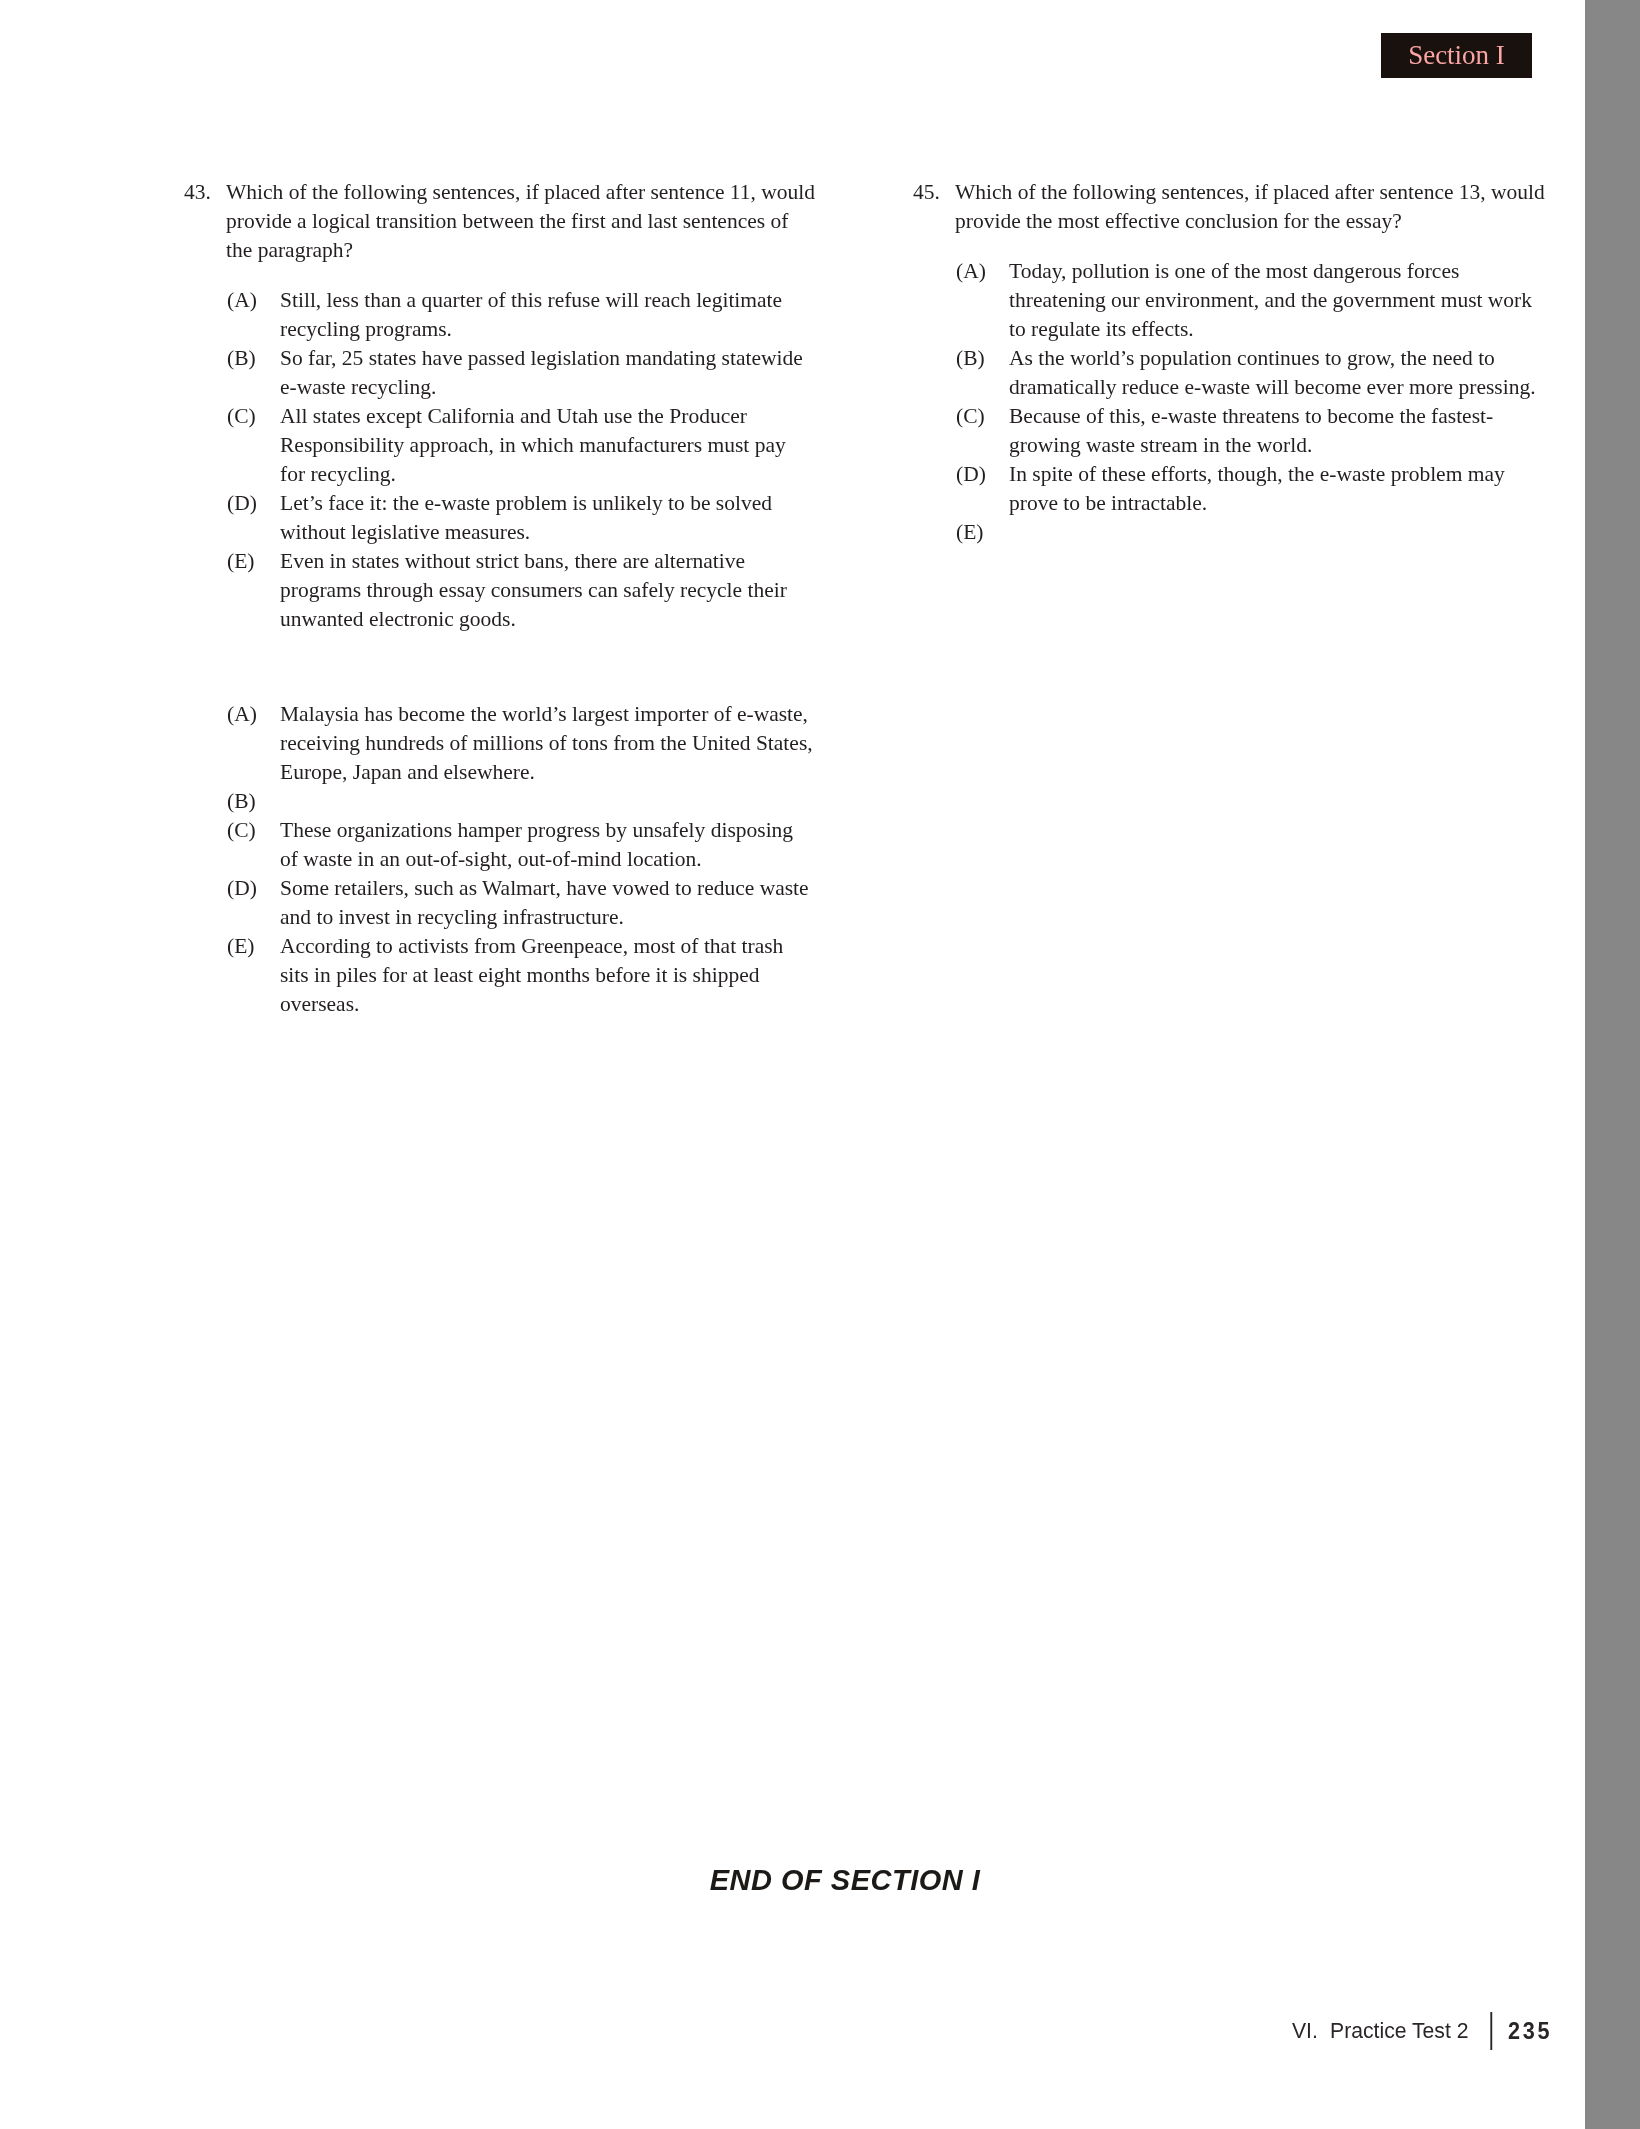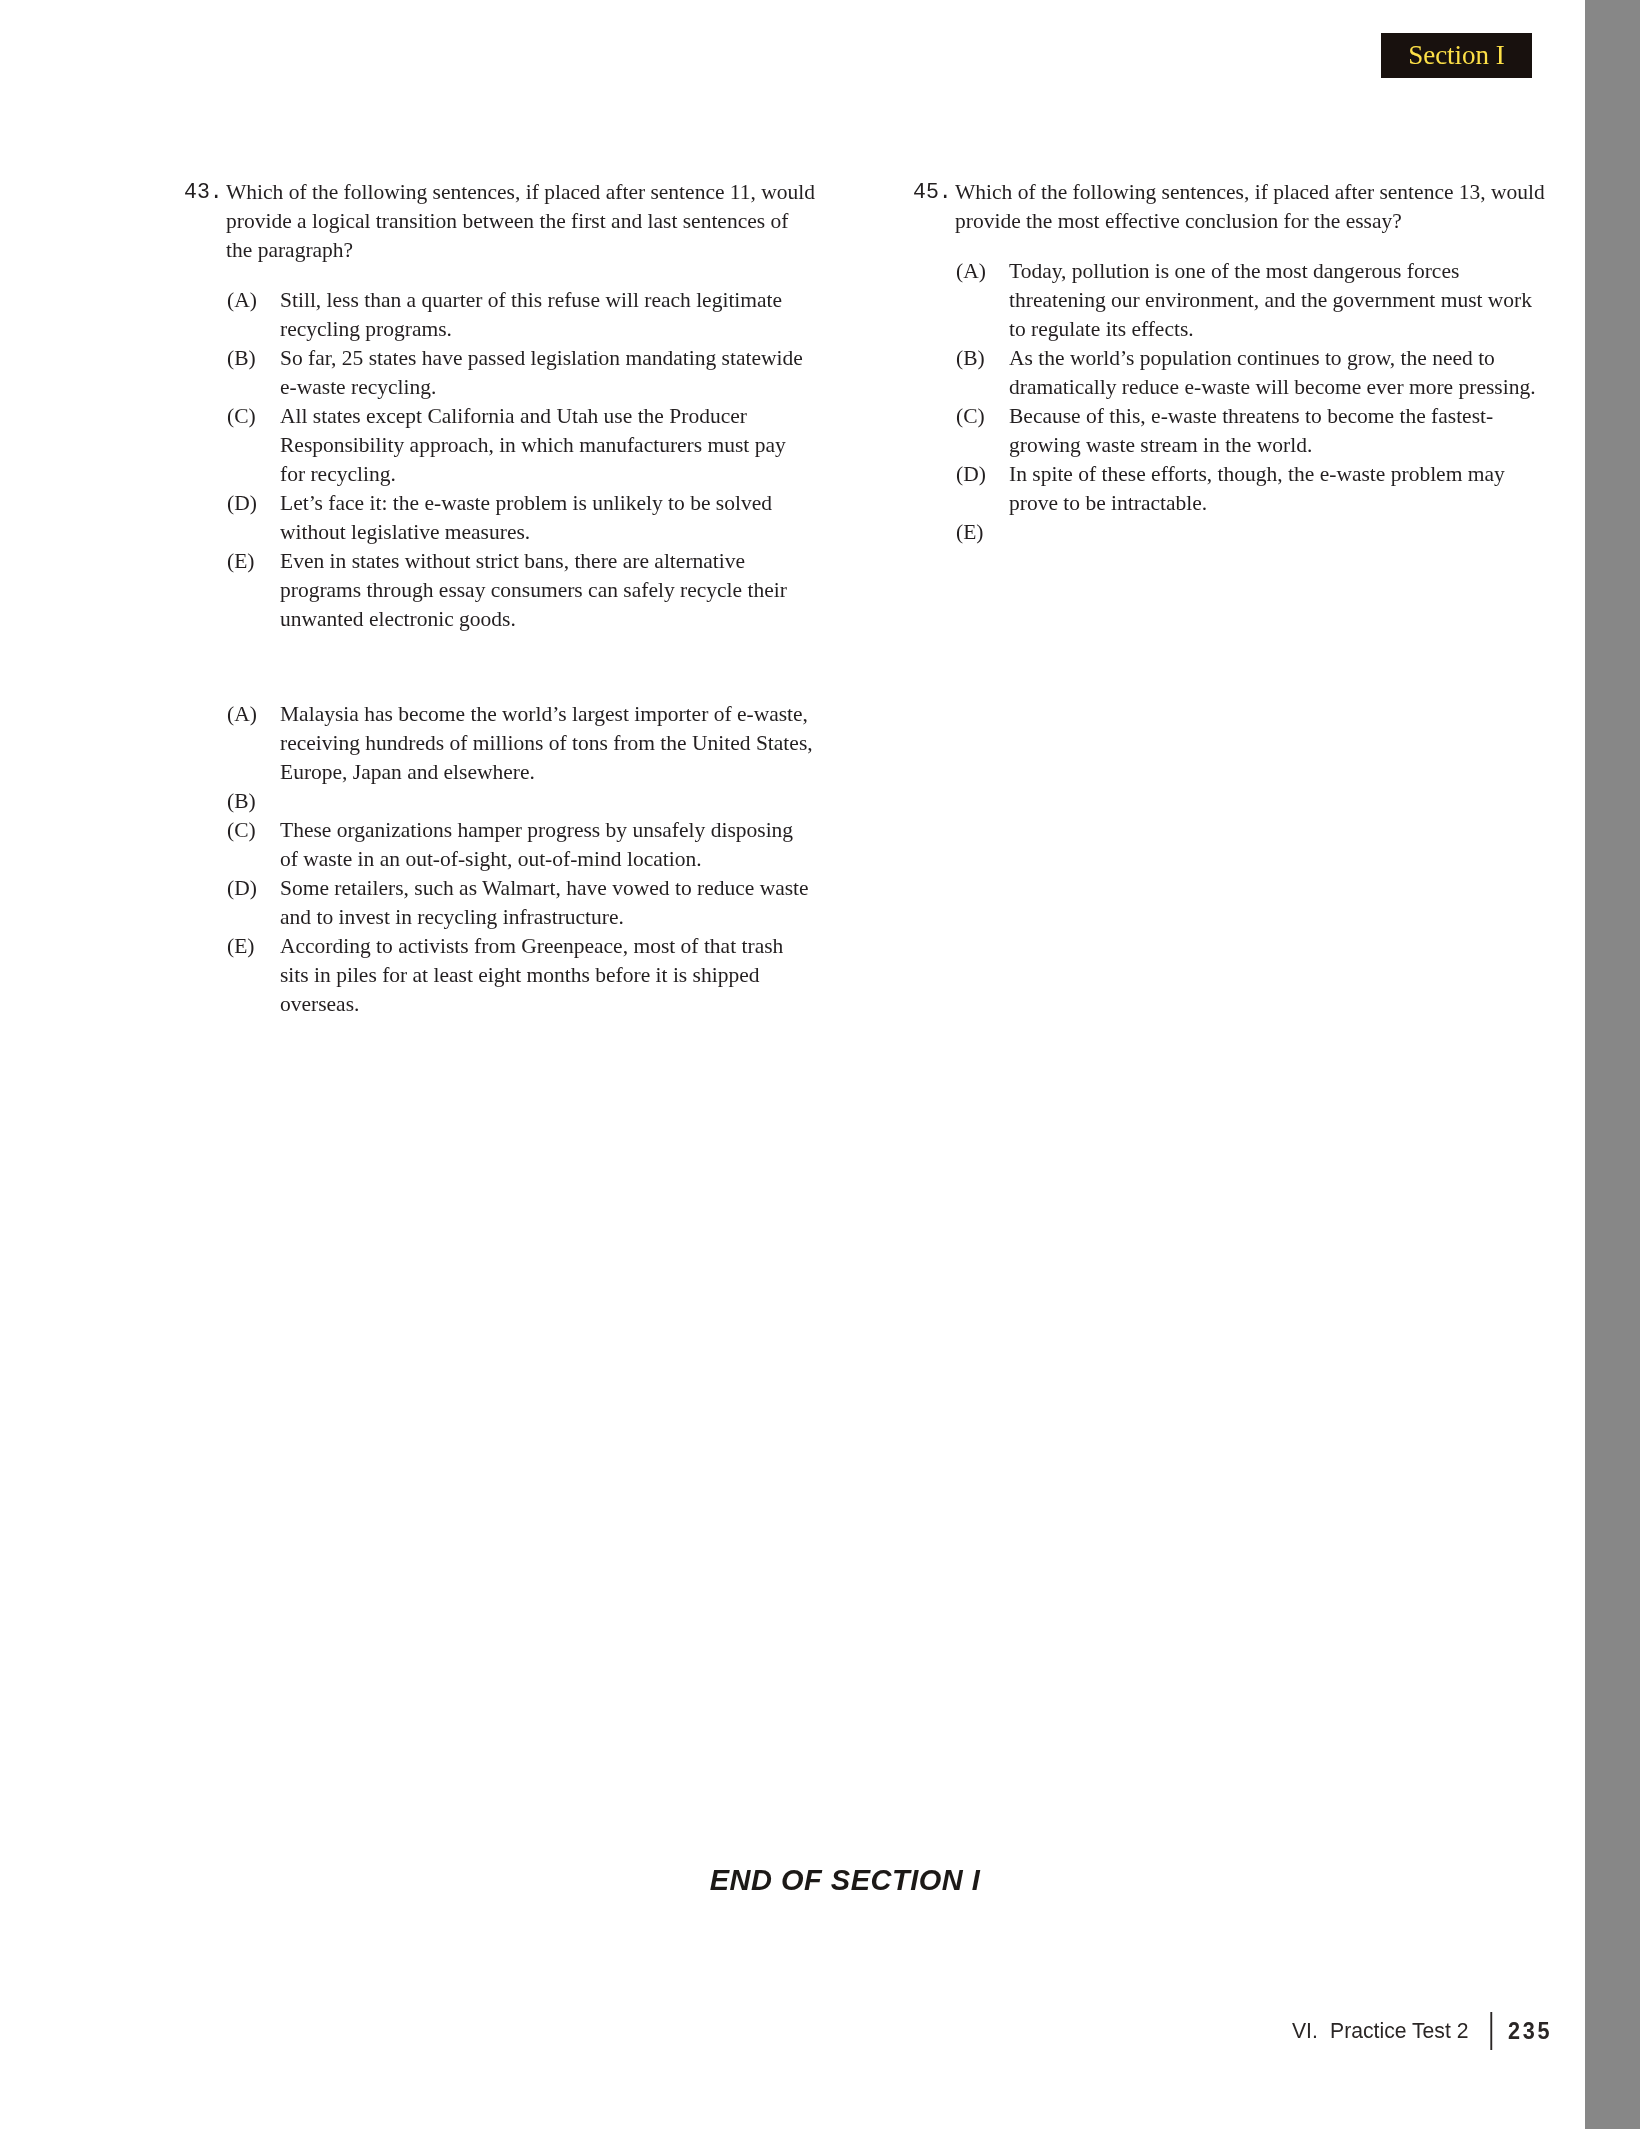--- a/index.html
+++ b/index.html
@@ -21,39 +21,39 @@
     width: 55px; height: 100%;
     background: #878787;
   }
 
   
   .section-badge {
     position: absolute;
     left: 1381px; top: 33px;
     width: 151px; height: 45px;
     background: #18110e;
-    color: #fde047;
+    color: #fca5a5;
     display: flex; align-items: center; justify-content: center;
     font-size: 27px;
     font-family: "Liberation Serif", serif;
   }
 
   .col {
     position: absolute;
     top: 178px;
     font-size: 21.5px;
     line-height: 29px;
   }
   .col-left  { left: 184px; width: 632px; }
   .col-right { left: 891px; width: 634px; margin-left: 22px; }
 
   .question + .question { margin-top: 66px; }
 
   .q-head { position: relative; padding-left: 42px; }
-  .q-num  { position: absolute; left: 0; top: 0; font-family: Liberation Mono, monospace; }
+  .q-num  { position: absolute; left: 0; top: 0; }
 
   .options { margin-top: 21px; }
   .option  { display: flex; padding-left: 43px; }
   .opt-letter { flex: 0 0 53px; }
   .opt-text   { flex: 1; }
 
   .end-marker {
     position: absolute;
     top: 1864px; left: 845px;
     transform: translateX(-50%);

